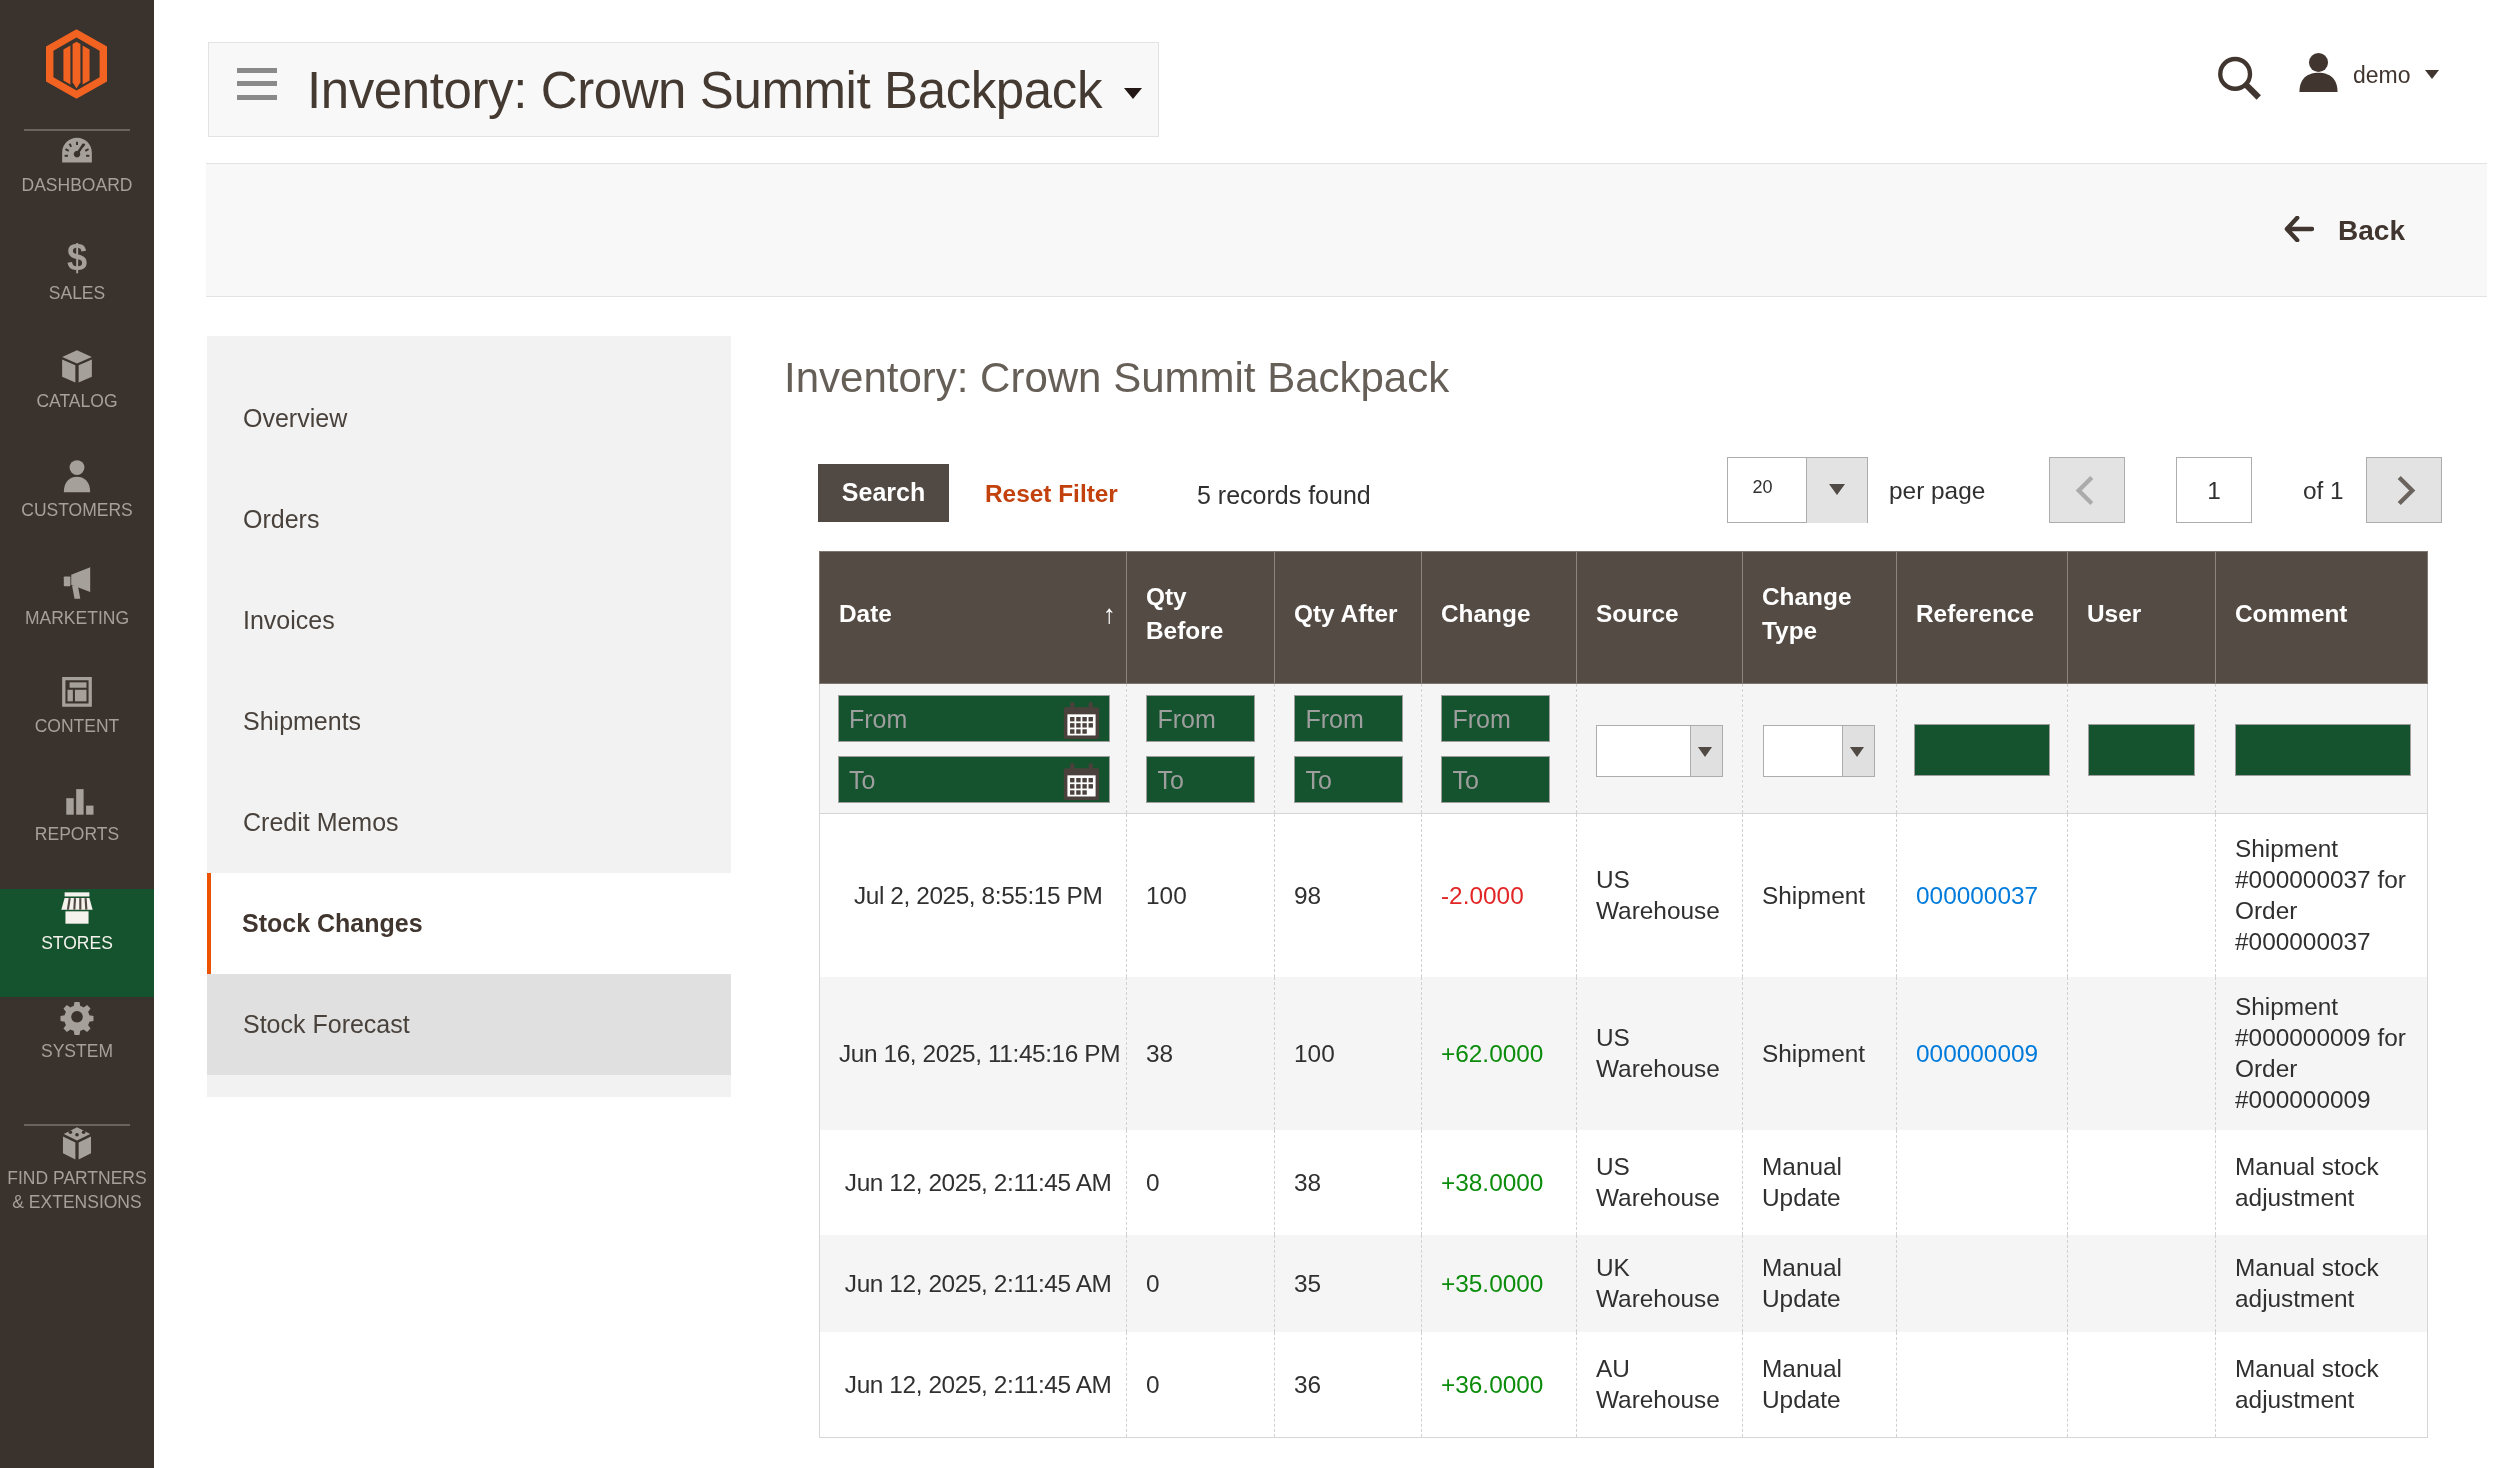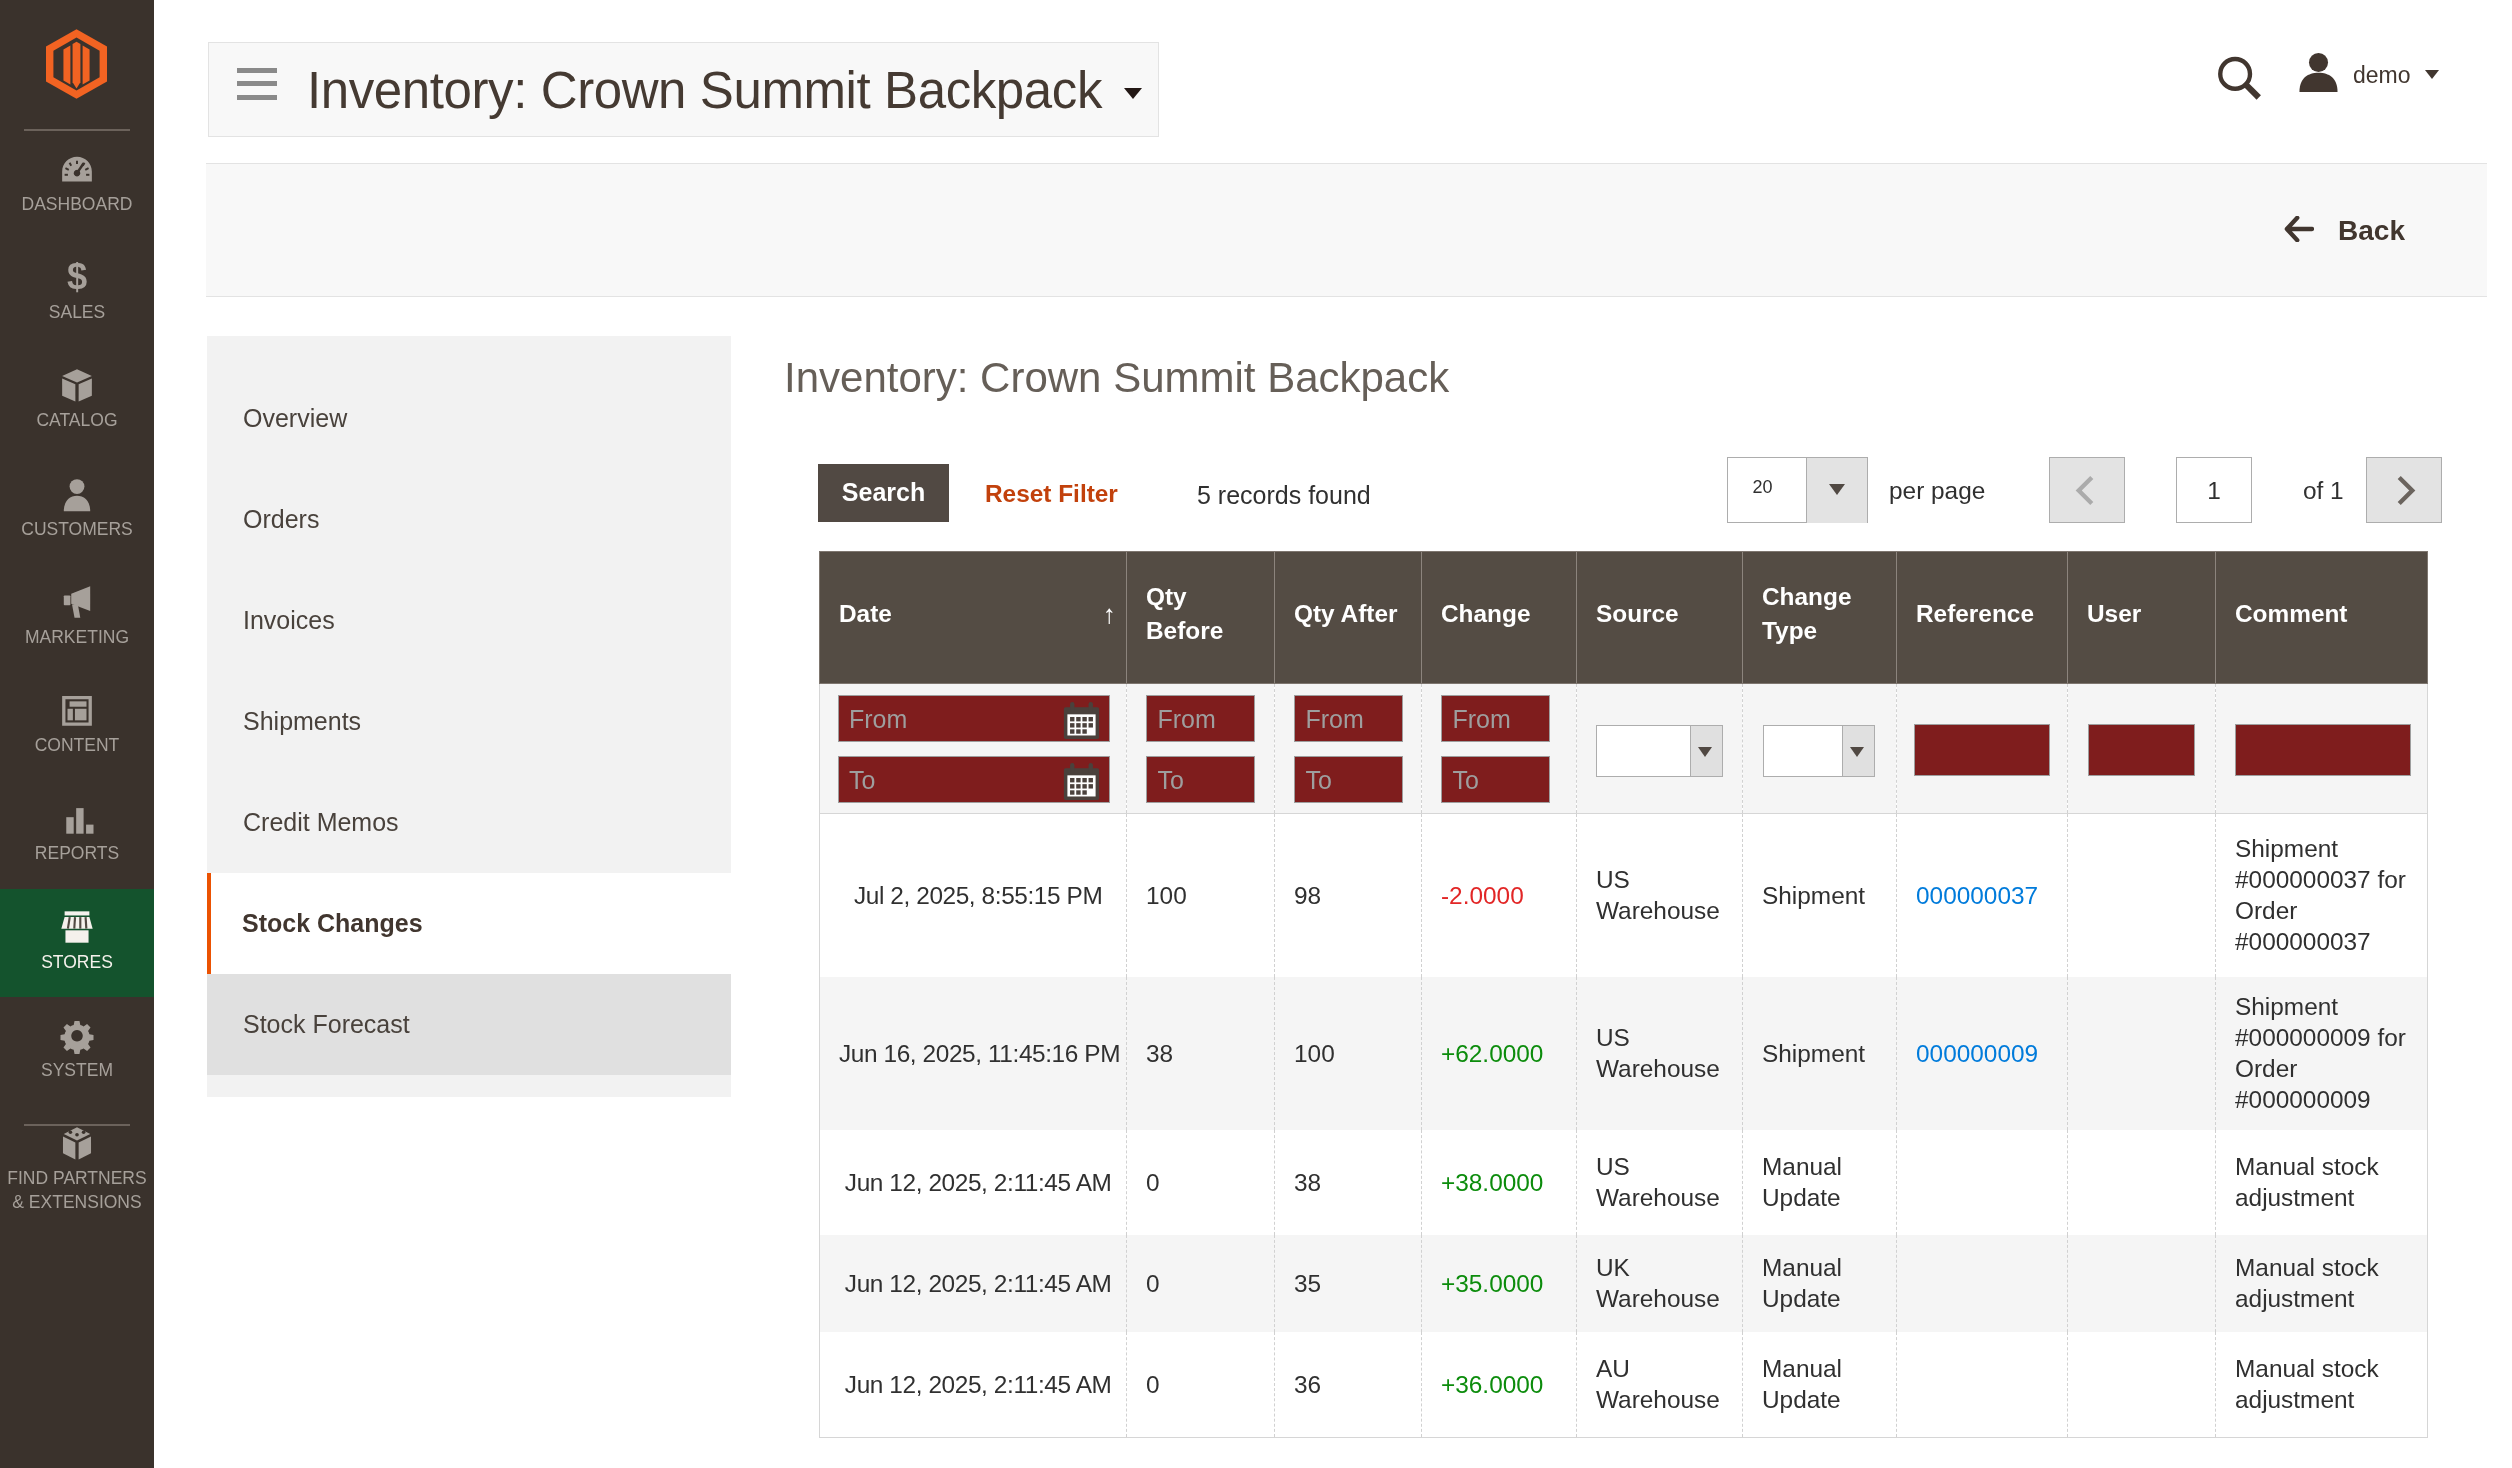--- a/index.html
+++ b/index.html
@@ -4,21 +4,21 @@
 <style>
 * { margin:0; padding:0; box-sizing:border-box; }
 html,body { width:2512px; height:1468px; background:#fff; font-family:"Liberation Sans", sans-serif; overflow:hidden; }
 #page { position:relative; width:2512px; height:1468px; }
 .abs { position:absolute; }
 
 
 #sidebar { position:absolute; left:0; top:0; width:154px; height:1468px; background:#3a322c; }
 #logo { position:absolute; left:46px; top:29px; width:61px; height:70px; }
 .sep { position:absolute; left:23.6px; width:106px; height:1.7px; background:#6b625b; }
-.mitem { position:absolute; left:0; width:154px; text-align:center; padding-top:19px; box-sizing:border-box; }
+.mitem { position:absolute; left:0; width:154px; text-align:center; box-sizing:border-box; }
 .mitem .ic { display:block; margin:0 auto; height:38px; padding-top:1.7px; }
 .mitem .lb { display:block; margin-top:5.2px; font-size:17.5px; color:#a6a09a; line-height:23.6px; }
 .mitem.active { background:#14532d; }
 .mitem.active .lb { color:#f5f1ec; }
 
 
 #titlebox { position:absolute; left:208px; top:42px; width:951px; height:95px; background:#f8f8f8; border:0.9px solid #e3e3e3; }
 .hbar { position:absolute; left:28px; width:40px; height:5.2px; background:#8a8a8a; }
 #titletext { position:absolute; left:98px; top:18.3px; font-size:51px; letter-spacing:-0.4px; color:#453a32; white-space:nowrap; }
 #titlecaret { position:absolute; left:915px; top:45px; width:0; height:0; border-left:9.6px solid transparent; border-right:9.6px solid transparent; border-top:11.3px solid #231815; }
@@ -62,21 +62,21 @@
 #grid tr.filter td { background:#f5f5f5; border-bottom:0.9px solid #d6d6d6; padding:0; position:relative; }
 #grid tbody tr { border-left:0.9px solid #d6d6d6; border-right:0.9px solid #d6d6d6; }
 #grid tr.even td { background:#f5f5f5; }
 #grid tr.last td { border-bottom:0.9px solid #d6d6d6; }
 .red { color:#e22626; }
 .green { color:#0c8c0c; }
 .blue { color:#007bdb; }
 .sortarr { float:right; font-weight:normal; font-size:26px; margin-right:1.7px; }
 .dt { white-space:nowrap; letter-spacing:-0.4px;text-align:center; }
 
-.finput { background:#7f1d1d; border:0.9px solid #9e9e9e; position:absolute; font-size:25px; color:#9e9e9e; }
+.finput { background:#14532d; border:0.9px solid #9e9e9e; position:absolute; font-size:25px; color:#9e9e9e; }
 .finput .ph { position:absolute; left:10.5px; top:7.9px; }
 .fselect { background:#fff; border:0.9px solid #adadad; position:absolute; }
 .fselect .arr { position:absolute; right:0; top:0; width:32px; height:100%; background:#e0e0e0; border-left:0.9px solid #adadad; }
 .fselect .arr:after { content:""; position:absolute; left:7px; top:21px; border-left:7.9px solid transparent; border-right:7.9px solid transparent; border-top:10.5px solid #514943; }
 .calicon { position:absolute; }
 </style>
 </head>
 <body>
 <div id="page">
 

